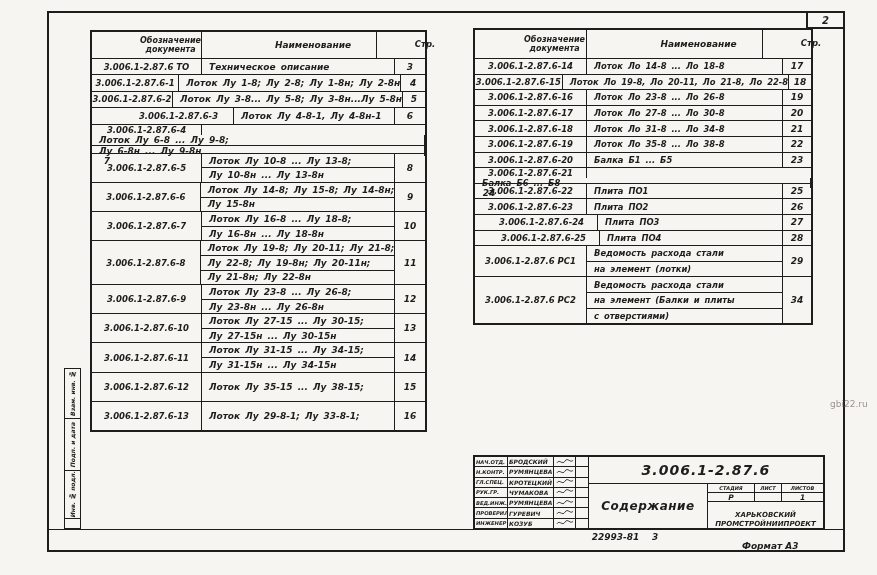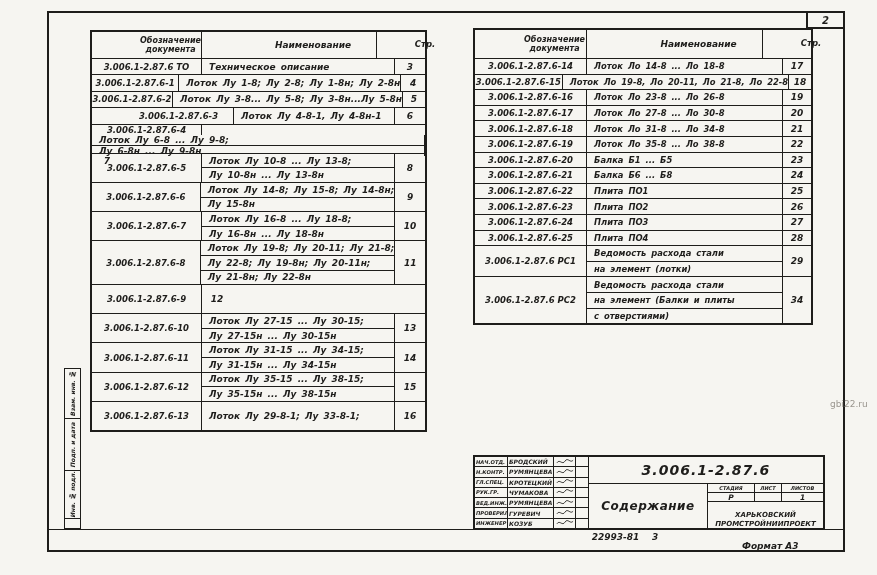--- a/index.html
+++ b/index.html
@@ -179,20 +179,24 @@
         <div class="td td-desig">3.006.1-2.87.6-8</div>
         <div class="td td-names">
           <div class="name-line">Лоток Лу 19-8; Лу 20-11; Лу 21-8;</div>
           <div class="name-line nl-sep">Лу 22-8; Лу 19-8н; Лу 20-11н;</div>
           <div class="name-line nl-sep">Лу 21-8н; Лу 22-8н</div>
         </div>
         <div class="td td-page">11</div>
       </div>
       <div class="trow" style="height: 29.2px;">
         <div class="td td-desig">3.006.1-2.87.6-9</div>
+        <div class="td td-names">
+          <div class="name-line">Лоток Лу 23-8 ... Лу 26-8;</div>
+          <div class="name-line nl-sep">Лу 23-8н ... Лу 26-8н</div>
+        </div>
         <div class="td td-page">12</div>
       </div>
       <div class="trow" style="height: 29.2px;">
         <div class="td td-desig">3.006.1-2.87.6-10</div>
         <div class="td td-names">
           <div class="name-line">Лоток Лу 27-15 ... Лу 30-15;</div>
           <div class="name-line nl-sep">Лу 27-15н ... Лу 30-15н</div>
         </div>
         <div class="td td-page">13</div>
       </div>
@@ -201,21 +205,20 @@
         <div class="td td-names">
           <div class="name-line">Лоток Лу 31-15 ... Лу 34-15;</div>
           <div class="name-line nl-sep">Лу 31-15н ... Лу 34-15н</div>
         </div>
         <div class="td td-page">14</div>
       </div>
       <div class="trow" style="height: 29.2px;">
         <div class="td td-desig">3.006.1-2.87.6-12</div>
         <div class="td td-names">
           <div class="name-line">Лоток Лу 35-15 ... Лу 38-15;</div>
-          <div class="name-line nl-sep">Лу 35-15н ... Лу 38-15н</div>
         </div>
         <div class="td td-page">15</div>
       </div>
       <div class="trow" style="height: 29.2px;">
         <div class="td td-desig">3.006.1-2.87.6-13</div>
         <div class="td td-names">
           <div class="name-line">Лоток Лу 29-8-1; Лу 33-8-1;</div>
         </div>
         <div class="td td-page">16</div>
       </div>
@@ -268,49 +271,49 @@
         </div>
         <div class="td td-page">22</div>
       </div>
       <div class="trow" style="height: 15.6px;">
         <div class="td td-desig">3.006.1-2.87.6-20</div>
         <div class="td td-names">
           <div class="name-line">Балка Б1 ... Б5</div>
         </div>
         <div class="td td-page">23</div>
       </div>
-      <div class="trow" style="height: 15.6px;">
+      <div class="trow" style="height: 15.6px; flex-direction: column;">
         <div class="td td-desig">3.006.1-2.87.6-21</div>
         <div class="td td-names">
           <div class="name-line">Балка Б6 ... Б8</div>
         </div>
         <div class="td td-page">24</div>
       </div>
       <div class="trow" style="height: 15.6px;">
         <div class="td td-desig">3.006.1-2.87.6-22</div>
         <div class="td td-names">
           <div class="name-line">Плита ПО1</div>
         </div>
         <div class="td td-page">25</div>
       </div>
       <div class="trow" style="height: 15.6px;">
         <div class="td td-desig">3.006.1-2.87.6-23</div>
         <div class="td td-names">
           <div class="name-line">Плита ПО2</div>
         </div>
         <div class="td td-page">26</div>
       </div>
-      <div class="trow" style="height: 15.6px;">
+      <div class="trow" style="height: 15.6px; padding-left: 11px;">
         <div class="td td-desig">3.006.1-2.87.6-24</div>
         <div class="td td-names">
           <div class="name-line">Плита ПО3</div>
         </div>
         <div class="td td-page">27</div>
       </div>
-      <div class="trow" style="height: 15.6px;">
+      <div class="trow" style="height: 15.6px; padding-left: 13px;">
         <div class="td td-desig">3.006.1-2.87.6-25</div>
         <div class="td td-names">
           <div class="name-line">Плита ПО4</div>
         </div>
         <div class="td td-page">28</div>
       </div>
       <div class="trow" style="height: 31.2px;">
         <div class="td td-desig">3.006.1-2.87.6 РС1</div>
         <div class="td td-names">
           <div class="name-line">Ведомость расхода стали</div>

